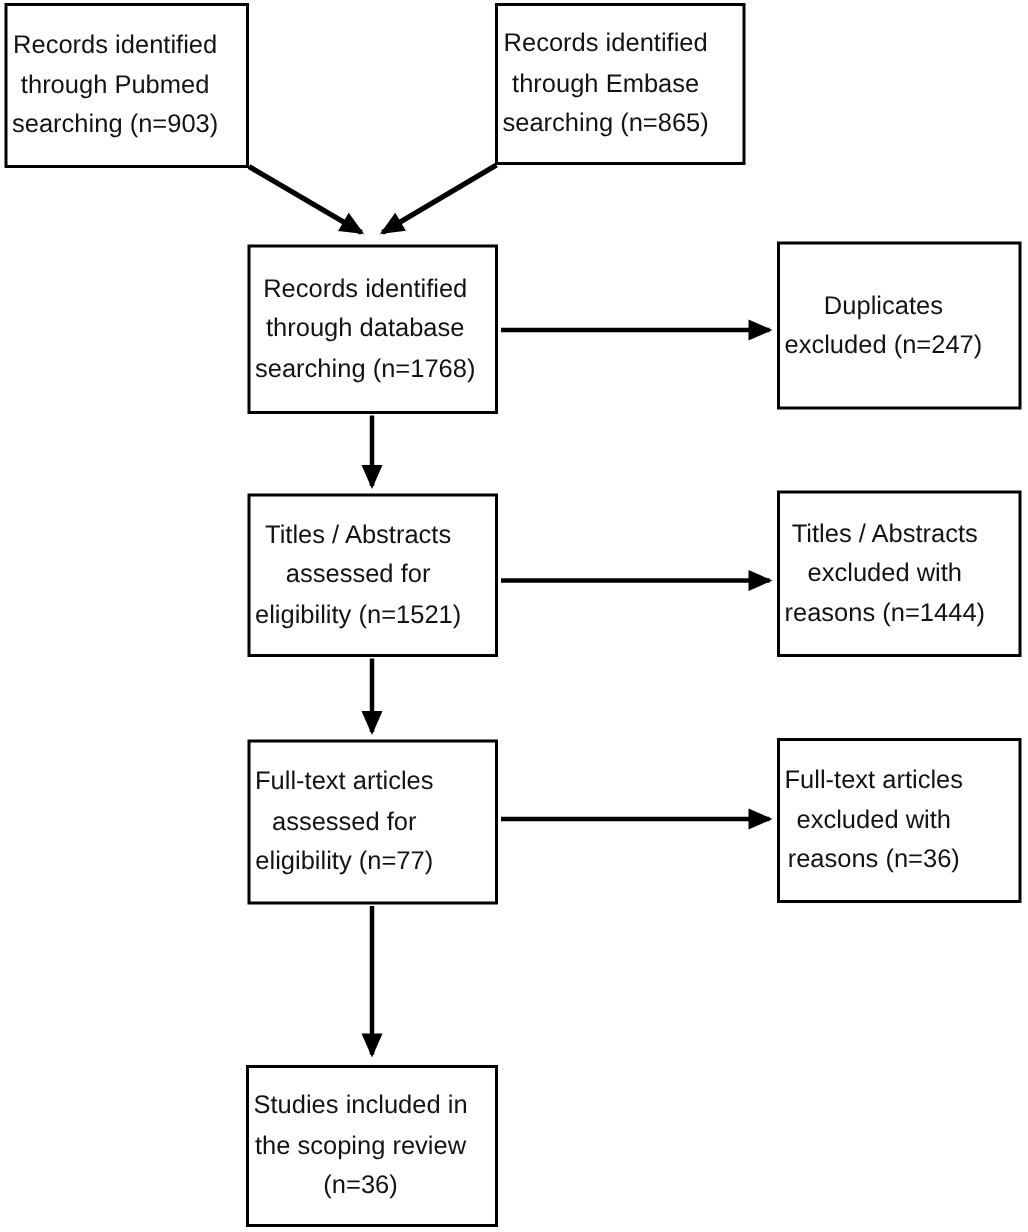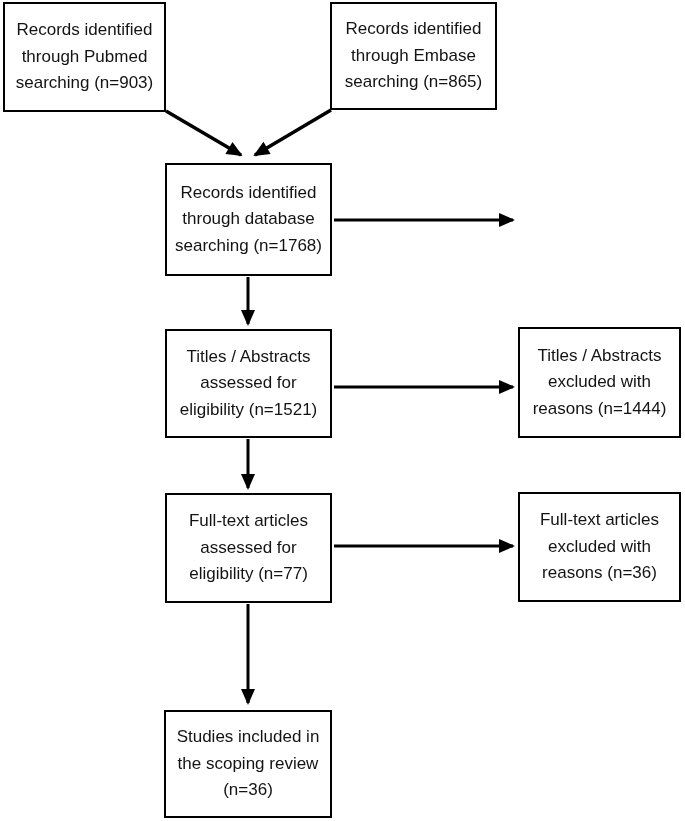--- a/index.html
+++ b/index.html
@@ -15,21 +15,20 @@
     font-family: "Liberation Sans", sans-serif;
     overflow: hidden;
   }
   .box {
     position: absolute;
     box-sizing: border-box;
     background: #ffffff;
     border: 2px solid #000000;
     display: flex;
     align-items: center;
-    justify-content: center;
     text-align: center;
     color: #131313;
     font-size: 17px;
     line-height: 1.55;
     padding: 2px 3px;
     z-index: 2;
   }
   .box .lbl {
     white-space: pre-line;
   }
@@ -83,20 +82,24 @@
 through Embase
 searching (n=865)</span>
   </div>
 
   <div class="box b-database">
     <span class="lbl">Records identified
 through database
 searching (n=1768)</span>
   </div>
 
+  <div class="box b-duplicates">
+    <span class="lbl">Duplicates
+excluded (n=247)</span>
+  </div>
 
   <div class="box b-titles-assessed">
     <span class="lbl">Titles / Abstracts
 assessed for
 eligibility (n=1521)</span>
   </div>
 
   <div class="box b-titles-excluded">
     <span class="lbl">Titles / Abstracts
 excluded with

